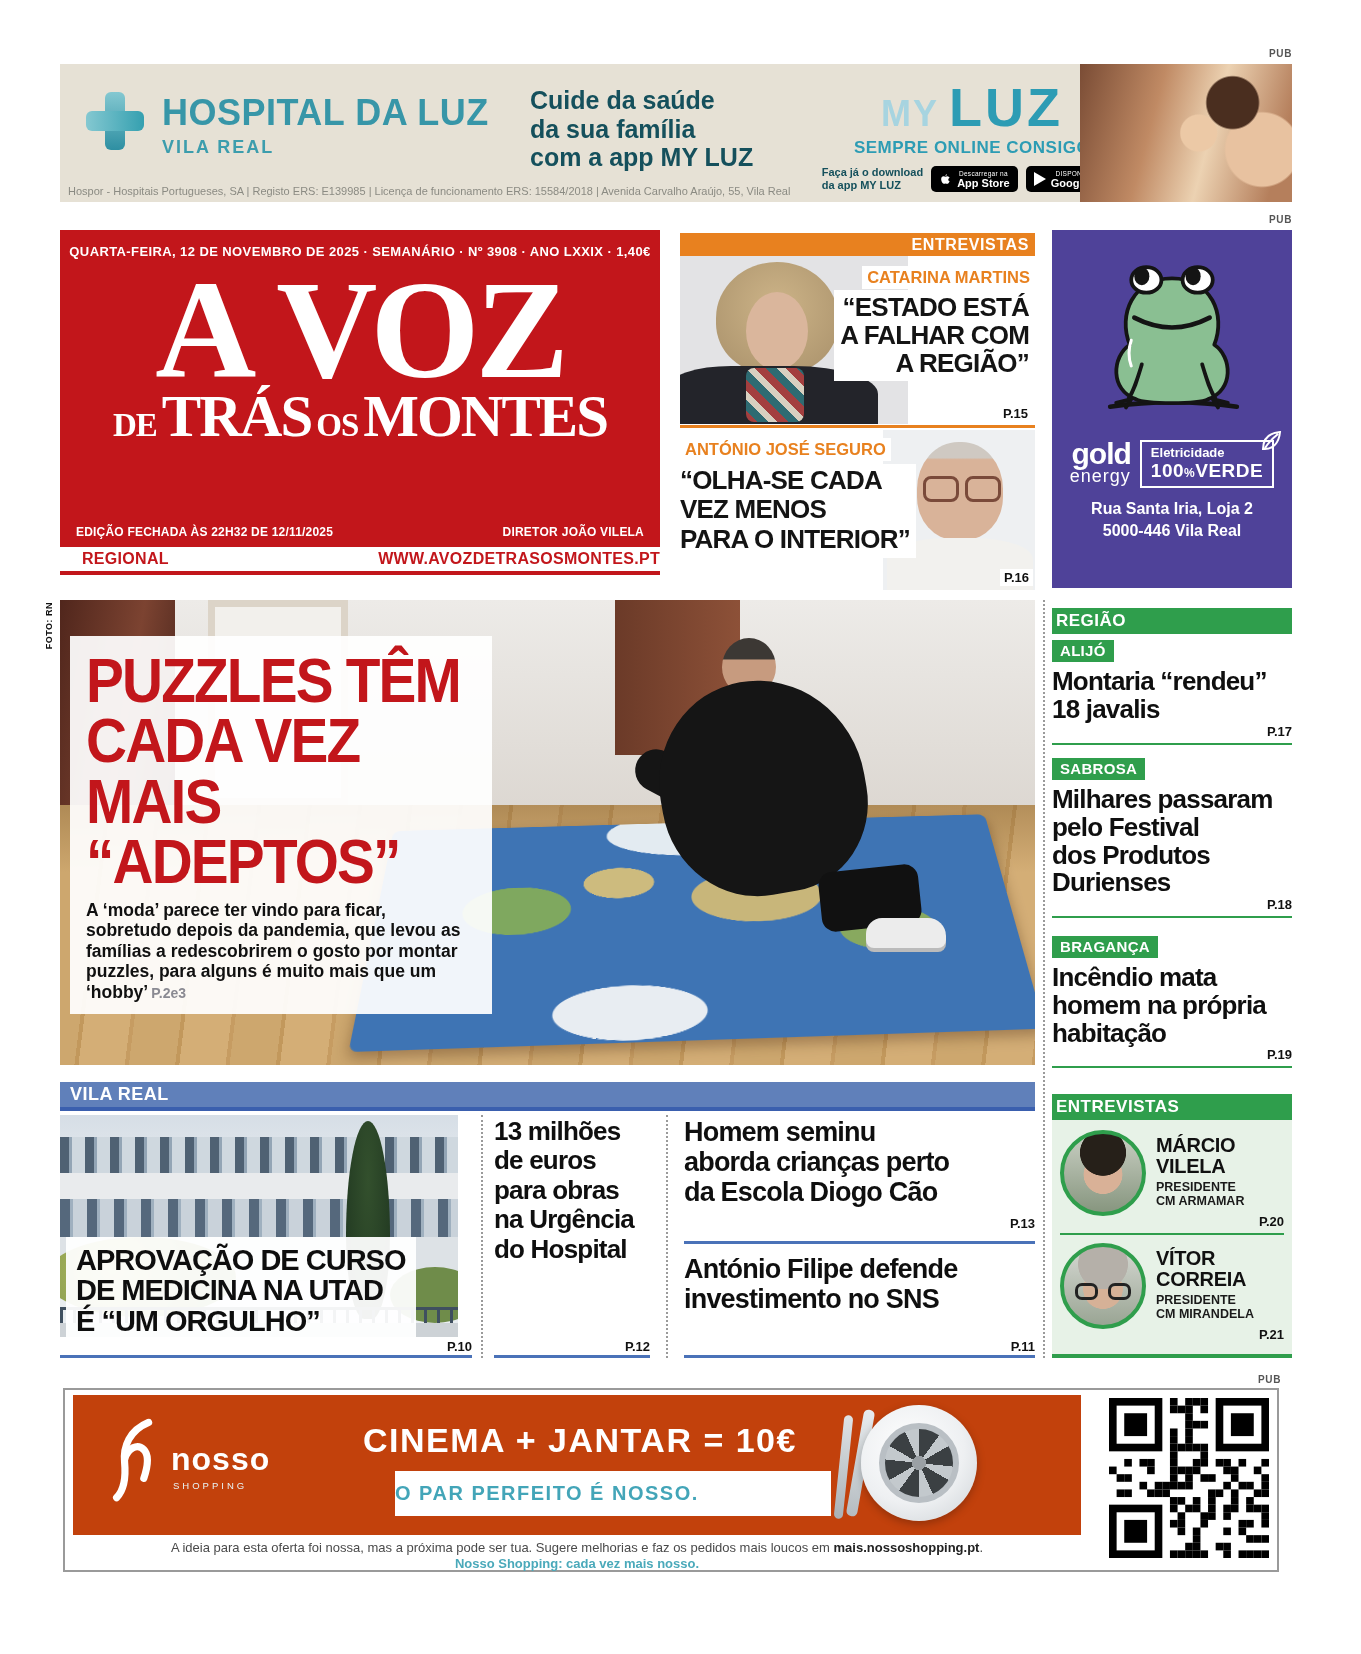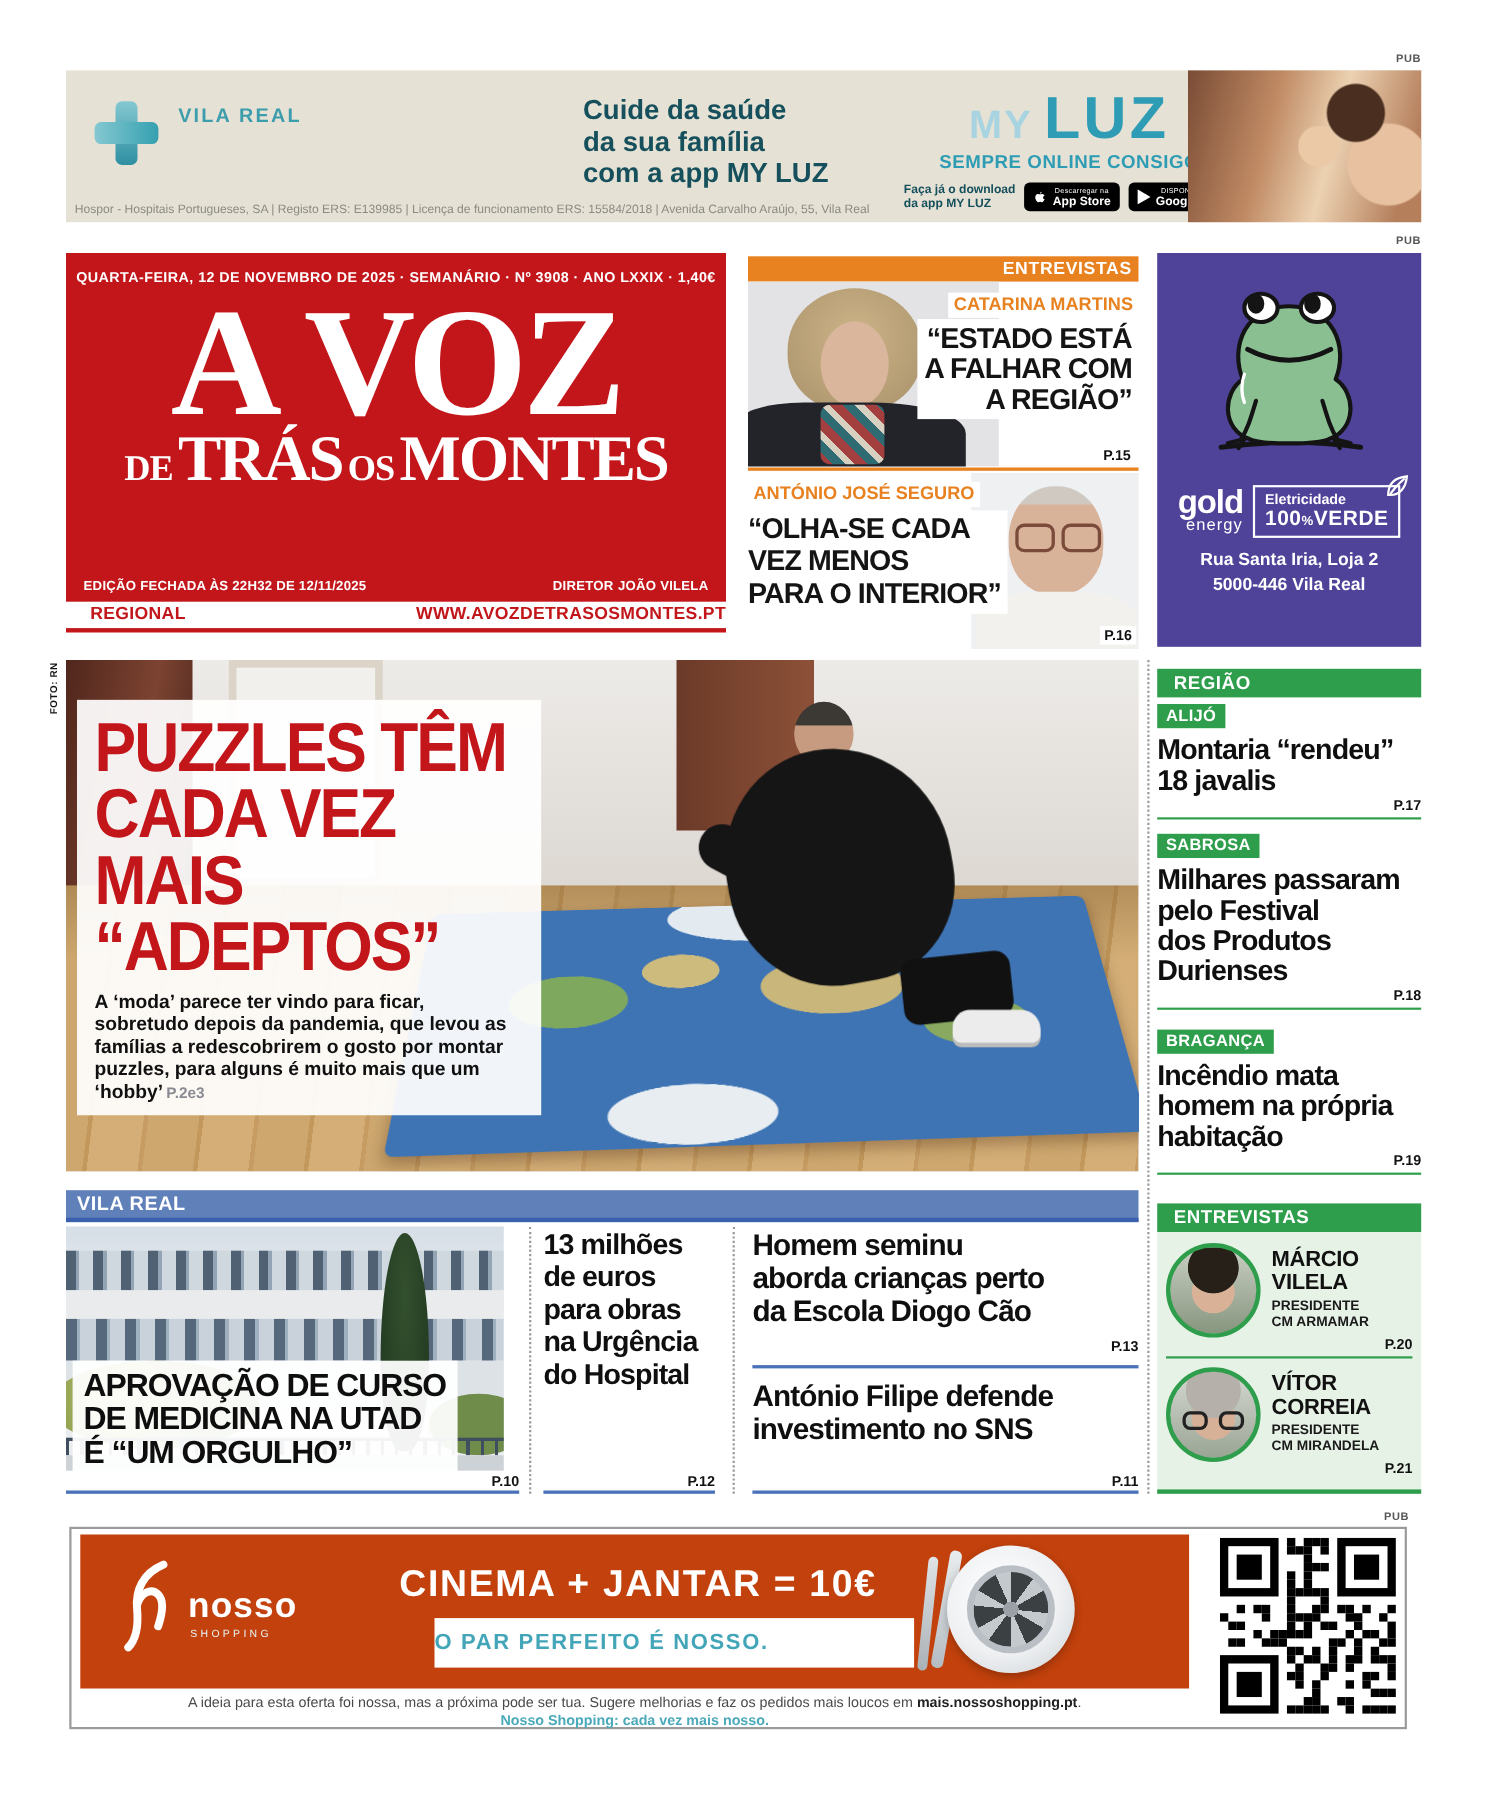--- a/index.html
+++ b/index.html
@@ -73,21 +73,21 @@
 .sp-glass i{flex:1;border:3px solid #7a4a3a;border-radius:8px}
 .sp-shirt{position:absolute;left:4px;top:108px;width:146px;height:54px;background:#f2f1ee;border-radius:40% 40% 0 0}
 .ajs-page{position:absolute;right:2px;top:336px;font-size:13px;font-weight:bold;background:#fff;padding:1px 4px;z-index:3}
 
 
 .goldad{left:1052px;top:230px;width:240px;height:358px;background:#4f4299;color:#fff;text-align:center}
 .frog{margin:12px auto 0;width:166px;height:192px}
 .gold-row{display:flex;align-items:center;justify-content:center;gap:9px;margin-top:2px}
 .gold-wm{text-align:right}
 .gold-wm .g1{font-size:30px;font-weight:800;letter-spacing:-1px;line-height:.85}
-.gold-wm .g2{font-size:15px;letter-spacing:1px}
+.gold-wm .g2{font-size:18px;letter-spacing:1px}
 .claim{position:relative;border:2px solid #fff;padding:3px 9px 4px;text-align:left}
 .claim .c1{font-size:13px;font-weight:bold}
 .claim .c2{font-size:19px;font-weight:800;letter-spacing:.5px}
 .claim .pct{font-size:12px}
 .claim svg{position:absolute;right:-11px;top:-13px}
 .gold-addr{margin-top:10px;font-size:16px;font-weight:600;line-height:1.35}
 
 
 .mainp{left:60px;top:600px;width:975px;height:465px;background:#e8e5e1;overflow:hidden}
 .mp-wall{position:absolute;left:0;top:0;right:0;height:215px;background:linear-gradient(#edebe8,#dcd7d1)}
@@ -143,21 +143,21 @@
 .vr-c3{position:absolute;left:624px;top:6px;width:351px}
 .vr-c3 .h{font-weight:800;font-size:27px;line-height:1.12;letter-spacing:-0.8px;color:#0f0f0f}
 .vr-c3 .pg{text-align:right;font-size:13px;font-weight:bold;margin-top:8px}
 .vr-div3{height:3px;background:#4a72b8;margin:10px 0}
 .vr-p11{position:absolute;left:624px;top:228px;width:351px;text-align:right;font-size:13px;font-weight:bold}
 .u3{position:absolute;left:624px;top:244px;width:351px;height:3px;background:#4a72b8}
 
 
 .sdot{left:1043px;top:600px;height:758px;border-left:2px dotted #9a9a9a}
 .side{left:1052px;top:600px;width:240px;height:758px}
-.gbar{height:26px;background:#2f9e4c;color:#fff;font-weight:800;font-size:17px;line-height:26px;padding-left:15px;letter-spacing:.5px}
+.gbar{height:26px;background:#2f9e4c;color:#fff;font-weight:800;font-size:17px;line-height:26px;padding-left:4px;letter-spacing:.5px}
 .bar1{position:absolute;left:0;right:0;top:8px}
 .sitem{position:absolute;left:0;right:0}
 .it1{top:40px}.it2{top:158px}.it3{top:336px}
 .si-tag{display:inline-block;background:#2f9e4c;color:#fff;font-weight:800;font-size:15px;padding:2px 8px 3px;letter-spacing:.3px}
 .si-h{margin-top:6px;font-weight:800;font-size:26px;line-height:1.07;letter-spacing:-0.8px;color:#0f0f0f}
 .si-pg{text-align:right;font-size:13px;font-weight:bold}
 .si-rule{height:2px;background:#2f9e4c;margin-top:4px}
 .bar2{position:absolute;left:0;right:0;top:494px}
 .gbox{position:absolute;left:0;right:0;top:520px;height:238px;background:#e7f2e7;border-bottom:4px solid #2f9e4c;padding:10px 8px 4px;overflow:hidden}
 .person{display:flex;gap:10px}
@@ -203,20 +203,21 @@
   <div class="pub pub1">PUB</div>
   <div class="pub pub2">PUB</div>
   <div class="pub pub3">PUB</div>
 
   <div class="abs top-ad">
     <div class="ha-cross">
       <div class="c1"></div>
         <div class="c2"></div>
     </div>
     <div class="ha-text">
+      <div class="ha-name">HOSPITAL DA LUZ</div>
       <div class="ha-loc">VILA REAL</div>
     </div>
     <div class="care pre">Cuide da saúde
 da sua família
 com a app MY LUZ</div>
     <div class="myluz">
       <div>
         <span class="ml-my">MY</span><span class="ml-luz">LUZ</span>
       </div>
       <div class="ml-tag">SEMPRE ONLINE CONSIGO</div>

